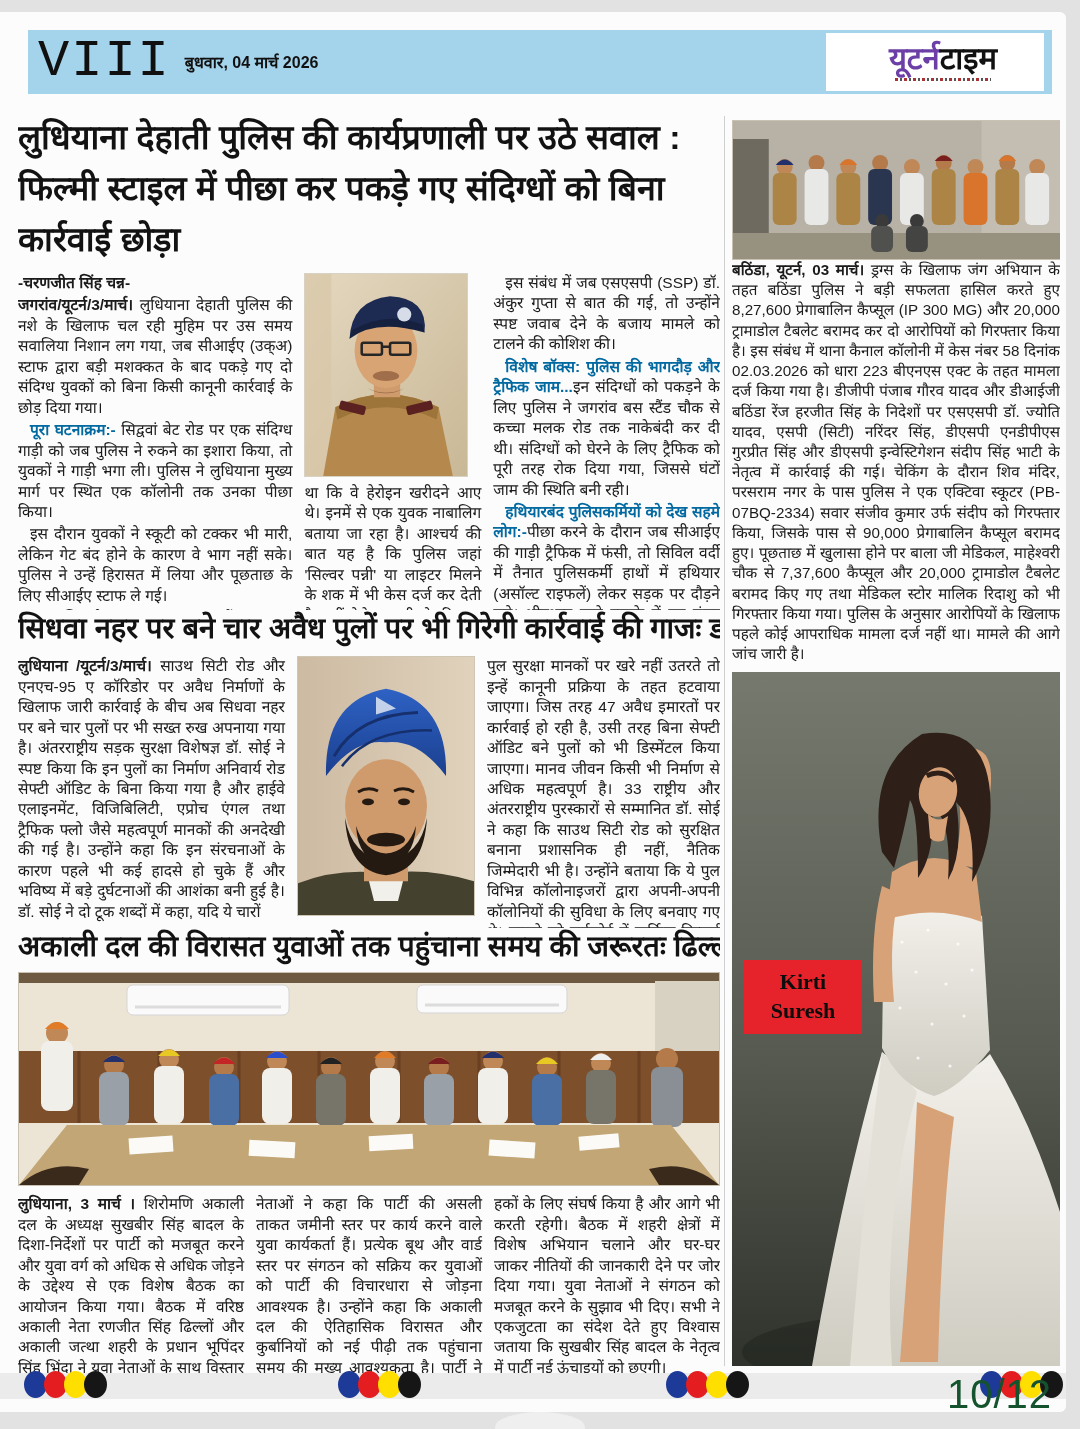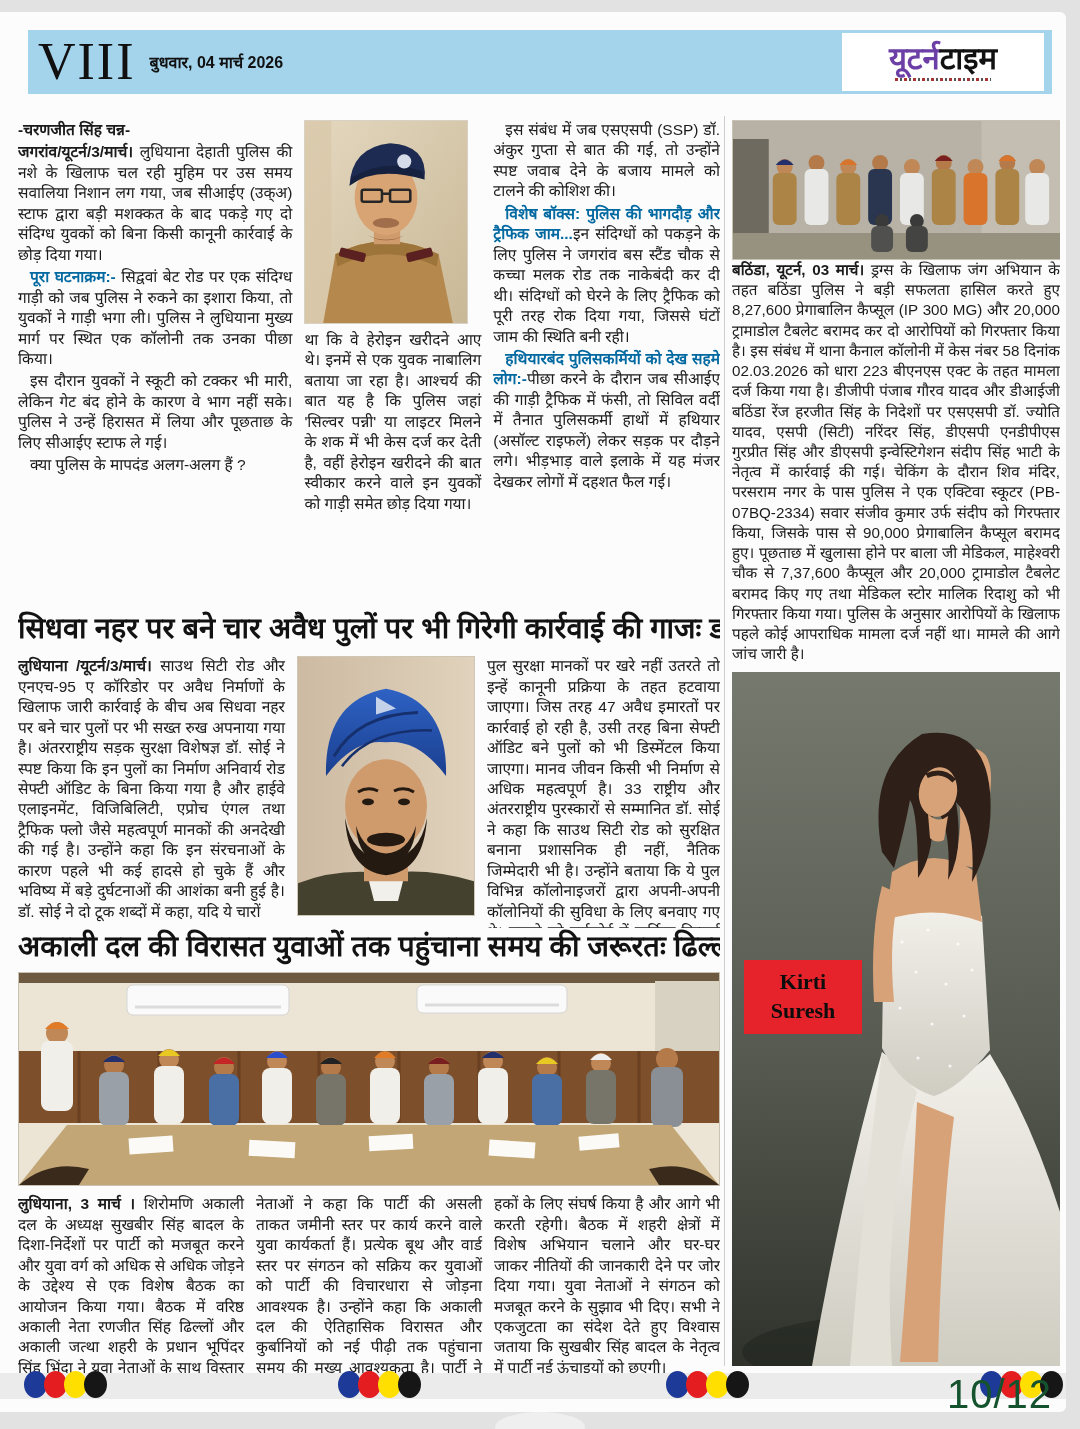--- a/index.html
+++ b/index.html
@@ -12,31 +12,31 @@
   .page{
     position:absolute;left:0;top:12px;width:1066px;height:1400px;
     background:#fcfcfc;border-radius:0 6px 6px 0;
   }
   
   .masthead{
     position:absolute;left:28px;top:18px;width:1024px;height:64px;
     background:#a4d4ec;display:flex;align-items:center;
   }
   .roman{
-    font-family:Liberation Serif, serif;font-size:52px;color:#101010;
+    font-family:Liberation Mono, monospace;font-size:52px;color:#101010;
     letter-spacing:2px;margin:0 14px 0 10px;line-height:1;font-weight:400;
   }
   .m-date{font-size:16px;font-weight:bold;color:#111;}
   .m-city{
     position:absolute;left:0;right:0;text-align:center;
     font-size:28px;font-weight:bold;color:#8e1b1b;
   }
   .logo-box{
     position:absolute;right:8px;top:3px;width:202px;height:58px;background:#ffffff;
-    display:flex;flex-direction:column;align-items:center;justify-content:center;
+    display:flex;flex-direction:column;align-items:center;justify-content:center;padding-left:16px;
   }
   .logo-line{font-size:31px;font-weight:bold;line-height:1;}
   .logo-p1{color:#6b3fa6;}
   .logo-p2{color:#111;}
   .logo-tagline{width:96px;height:3px;margin-top:4px;
     background:repeating-linear-gradient(90deg,#a33 0 3px,#fff 3px 5px,#555 5px 7px,#fff 7px 9px);}
   
   .hl1{font-size:34px;font-weight:bold;color:#121212;line-height:1.5;margin:0;}
   .hl2{font-size:29px;font-weight:bold;color:#121212;line-height:1.25;margin:0;white-space:nowrap;}
   .cols{display:flex;gap:12px;margin-top:8px;}
@@ -104,20 +104,21 @@
     <span class="m-date">बुधवार, 04 मार्च 2026</span>
     <div class="logo-box">
       <div class="logo-line">
         <span class="logo-p1">यूटर्न</span><span class="logo-p2">टाइम</span>
       </div>
       <div class="logo-tagline"></div>
     </div>
   </header>
 
   <section class="article-lead">
+    <h1 class="hl1">लुधियाना देहाती पुलिस की कार्यप्रणाली पर उठे सवाल : फिल्मी स्टाइल में पीछा कर पकड़े गए संदिग्धों को बिना कार्रवाई छोड़ा</h1>
     <div class="cols body-txt">
       <div class="colA">
         <p class="byline">-चरणजीत सिंह चन्न-</p>
         <p class="noind"><span class="bold">जगरांव/यूटर्न/3/मार्च।</span><span> लुधियाना देहाती पुलिस की नशे के खिलाफ चल रही मुहिम पर उस समय सवालिया निशान लग गया, जब सीआईए (उक्अ) स्टाफ द्वारा बड़ी मशक्कत के बाद पकड़े गए दो संदिग्ध युवकों को बिना किसी कानूनी कार्रवाई के छोड़ दिया गया।</span></p>
         <p><span class="red">पूरा घटनाक्रम:-</span><span> सिद्ववां बेट रोड पर एक संदिग्ध गाड़ी को जब पुलिस ने रुकने का इशारा किया, तो युवकों ने गाड़ी भगा ली। पुलिस ने लुधियाना मुख्य मार्ग पर स्थित एक कॉलोनी तक उनका पीछा किया।</span></p>
         <p>इस दौरान युवकों ने स्कूटी को टक्कर भी मारी, लेकिन गेट बंद होने के कारण वे भाग नहीं सके। पुलिस ने उन्हें हिरासत में लिया और पूछताछ के लिए सीआईए स्टाफ ले गई।</p>
         <p>क्या पुलिस के मापदंड अलग-अलग हैं ?</p>
 
       </div>
       <div class="colB">

